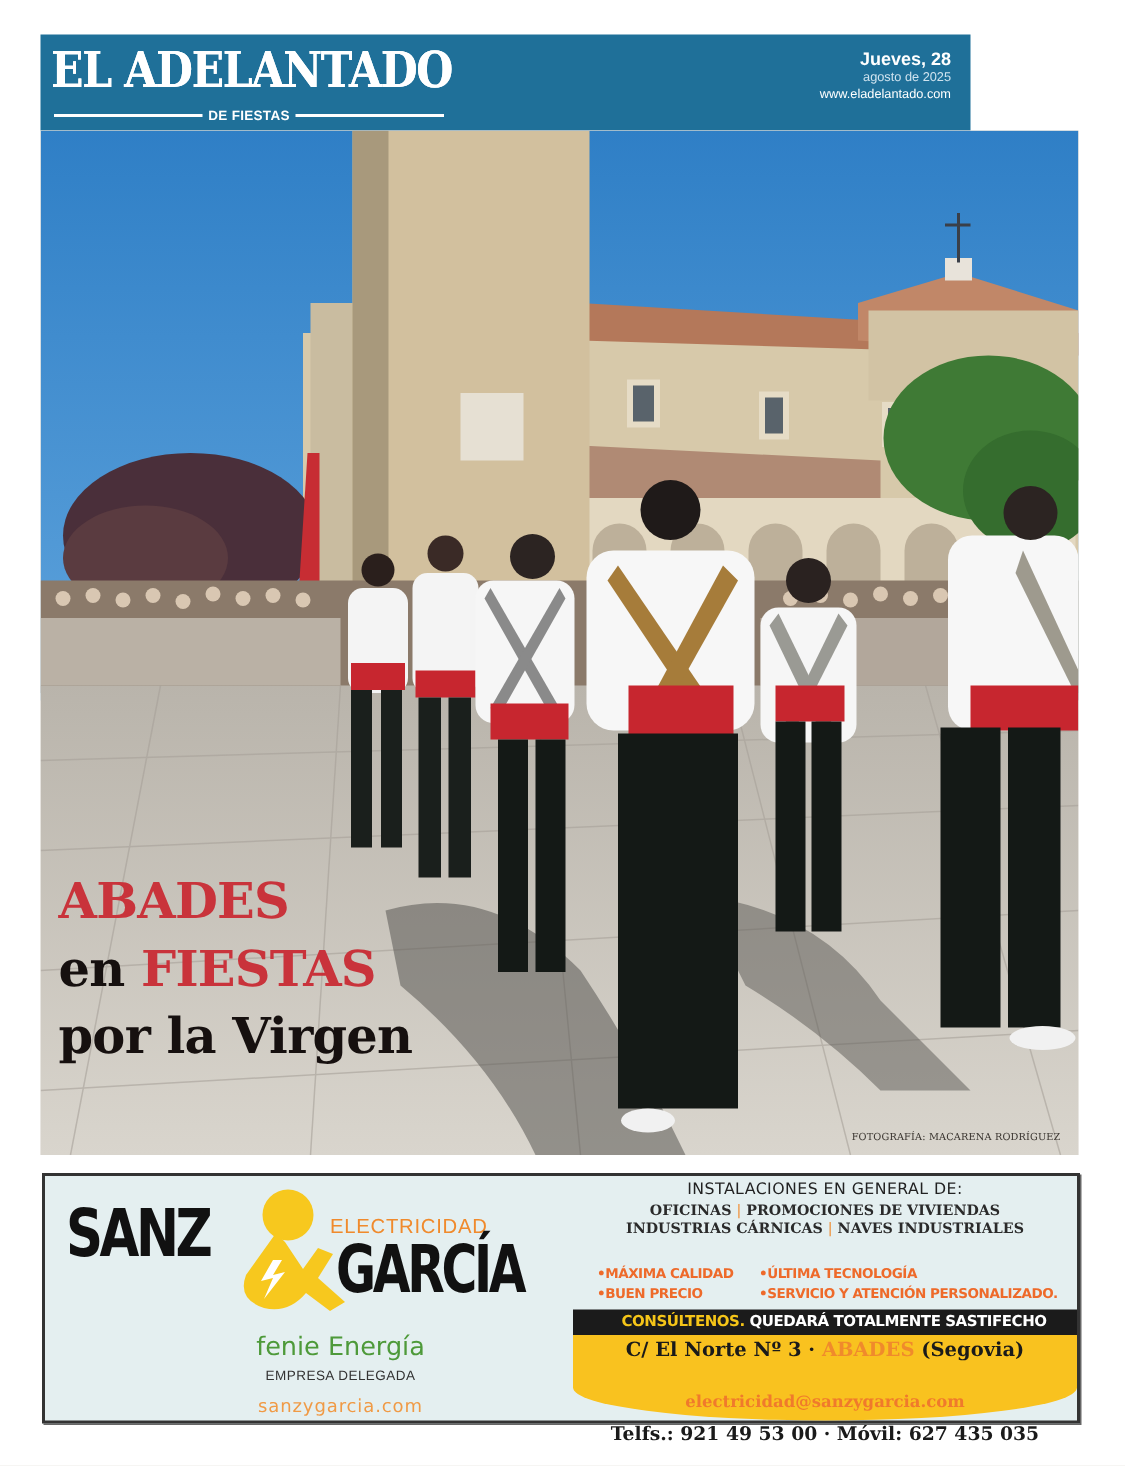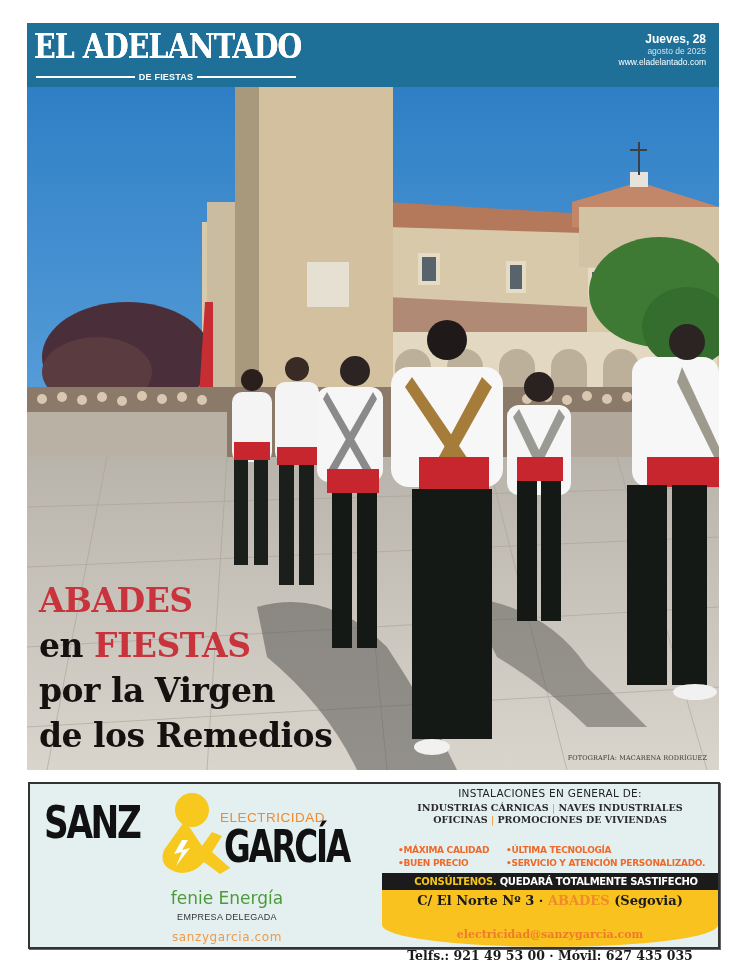--- a/index.html
+++ b/index.html
@@ -1,21 +1,21 @@
 <!DOCTYPE html>
 <html><head>
   <meta charset="utf-8">
   <style>
     * { box-sizing: border-box; margin: 0; padding: 0; }
     html, body { width: 750px; height: 977px; background: #ffffff; overflow: hidden; }
     body { position: relative; font-family: "Liberation Sans", sans-serif; }
 
     
     .masthead {
-      position: absolute; left: 27px; top: 23px; width: 692px; height: 64px;
+      position: absolute; left: 27px; top: 23px; width: 620px; height: 64px;
       background: #1f7099;
     }
     .logo {
       position: absolute; left: 7px; top: 2px; width: 262px; height: 58px;
     }
     .logo-title {
       position: absolute; left: 0; top: 0; width: 262px;
       font-family: "DejaVu Serif", serif; font-weight: bold;
       font-size: 33px; line-height: 44px; color: #ffffff; letter-spacing: -1px;
       transform: scaleX(0.86); transform-origin: left top; white-space: nowrap;
@@ -293,21 +293,20 @@
       <rect x="645" y="398" width="35" height="200" fill="#141916"></rect>
       <ellipse cx="668" cy="605" rx="22" ry="8" fill="#f1f1f1"></ellipse>
       <circle cx="660" cy="255" r="18" fill="#2c2422"></circle>
     </g>
   </svg>
 
   <h1 class="headline">
     <span class="headline-line red">ABADES</span>
     <span class="headline-line"><span>en</span> <span class="red">FIESTAS</span></span>
     <span class="headline-line">por la Virgen</span>
-    <span class="headline-line">de los Remedios</span>
   </h1>
 
   <div class="photo-credit">FOTOGRAFÍA: MACARENA RODRÍGUEZ</div>
 </section>
 
 <aside class="ad">
   <div class="ad-brand">
     <div class="ad-sanz">SANZ</div>
     <svg class="ad-amp" viewBox="0 0 90 90">
       <circle cx="48" cy="22" r="17" fill="#f7c81e"></circle>
@@ -317,22 +316,22 @@
     <div class="ad-elec">ELECTRICIDAD</div>
     <div class="ad-garcia">GARCÍA</div>
     <div class="ad-fenie">fenie Energía</div>
     <div class="ad-delegada">EMPRESA DELEGADA</div>
     <div class="ad-site">sanzygarcia.com</div>
   </div>
 
   <div class="ad-right">
     <div class="ad-inst">INSTALACIONES EN GENERAL DE:</div>
     <div class="ad-cats">
+      <div><span>OFICINAS</span> <span class="sep">|</span> <span>PROMOCIONES DE VIVIENDAS</span></div>
       <div><span>INDUSTRIAS CÁRNICAS</span> <span class="sep">|</span> <span>NAVES INDUSTRIALES</span></div>
-      <div><span>OFICINAS</span> <span class="sep">|</span> <span>PROMOCIONES DE VIVIENDAS</span></div>
     </div>
     <div class="ad-bullets">
       <span>•MÁXIMA CALIDAD</span>
       <span>•ÚLTIMA TECNOLOGÍA</span>
       <span>•BUEN PRECIO</span>
       <span>•SERVICIO Y ATENCIÓN PERSONALIZADO.</span>
     </div>
     <div class="ad-consult">
       <span class="y">CONSÚLTENOS.</span>
       <span class="w">QUEDARÁ TOTALMENTE SASTIFECHO</span>

